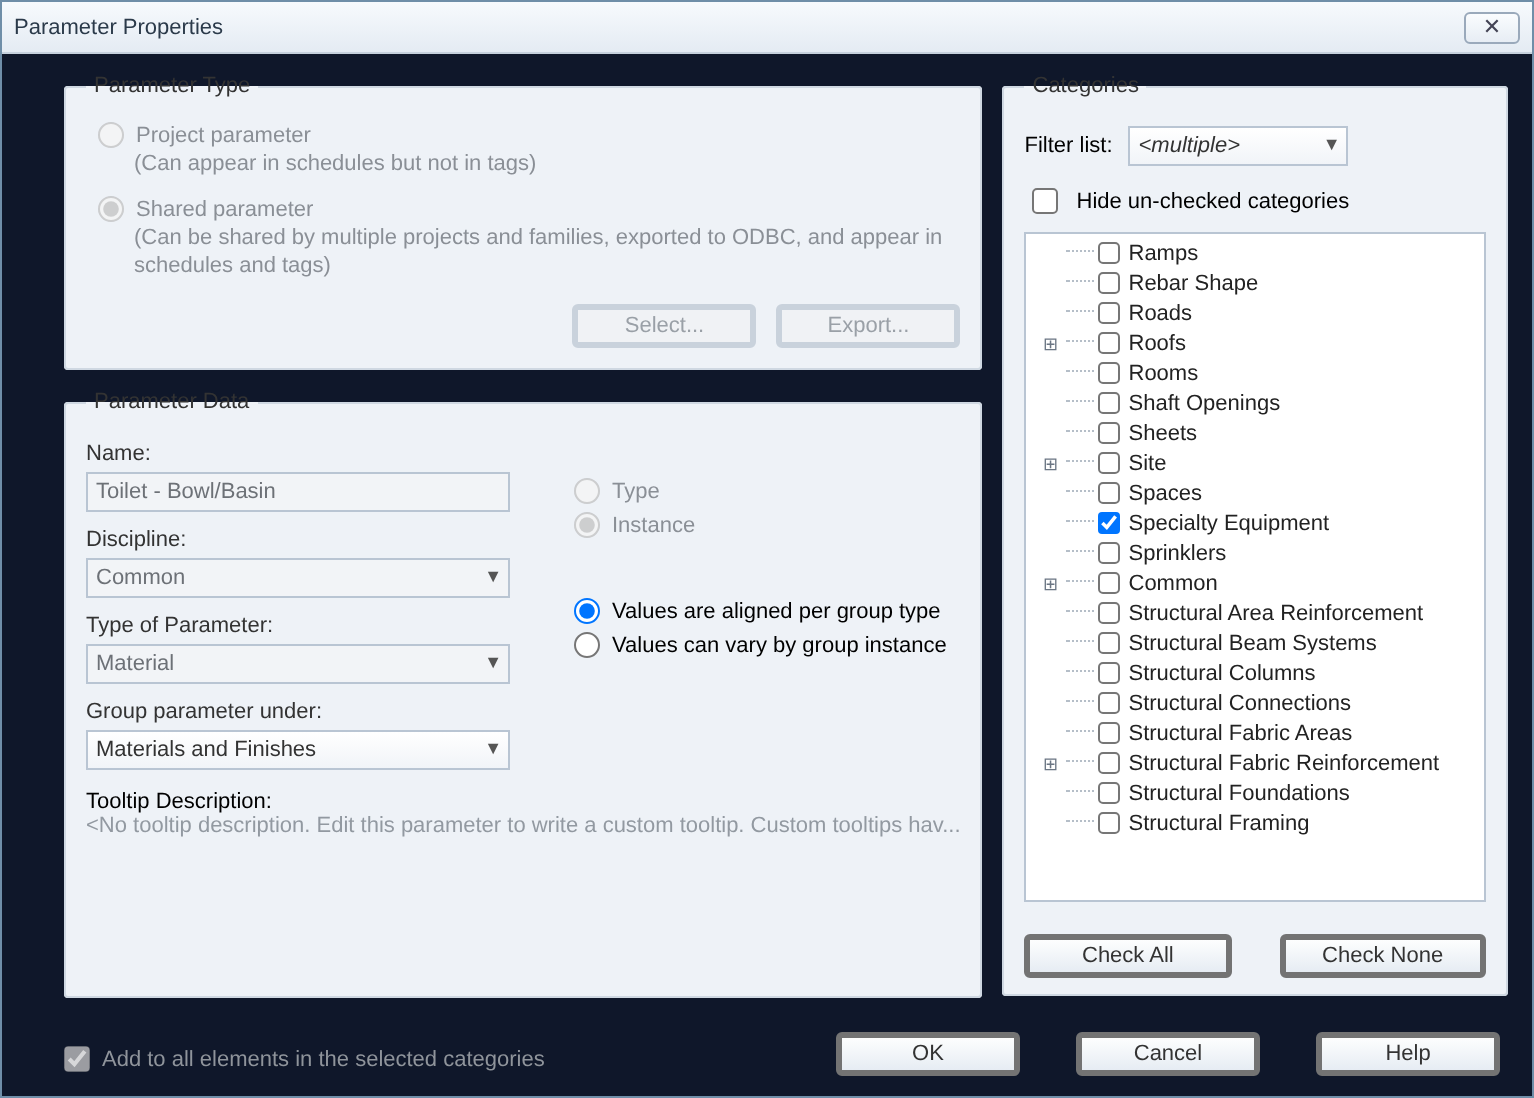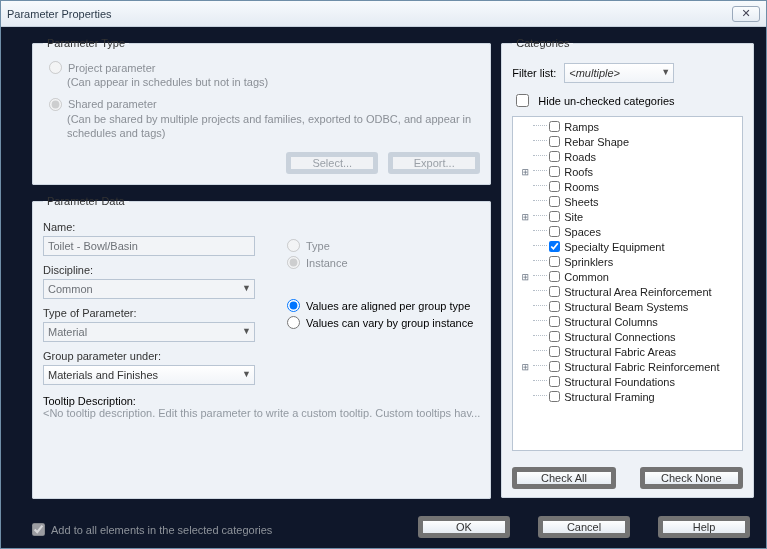--- a/index.html
+++ b/index.html
@@ -7,25 +7,25 @@
   .dialog { border: 1px solid #6f8ea8; background: #0f172a; width: 767px; height: 549px; position: relative; }
   .titlebar { height: 26px; background: linear-gradient(#f7fafd,#e4ebf3); border-bottom: 1px solid #c6d1dd; display: flex; align-items: center; padding: 0 6px; }
   .titlebar .title { color: #2b3a4a; flex: 1; }
   .titlebar .close { width: 28px; height: 16px; border: 1px solid #9aa9bb; border-radius: 3px; background: linear-gradient(#fafcfe,#e7edf4); display:flex; align-items:center; justify-content:center; color:#445; cursor:pointer; }
   .content { position:absolute; top:26px; left:0; right:0; bottom:0; padding: 10px 12px 12px 12px; display:flex; gap:10px; }
   .leftcol { flex: 1.04; display:flex; flex-direction:column; gap:10px;margin-left:19px; }
   .rightcol { flex: 0.96; display:flex; flex-direction:column; }
   fieldset { border: 1px solid #cfd8e2; border-radius: 2px; padding: 10px 10px 10px 10px; margin: 0; background:#eef2f7; }
   legend { padding: 0 4px; color:#333; }
   .graytext { color:#8a8f96; }
-  .radio-row { display:flex; align-items:center; gap:6px; margin: 2px 0 2px 6px; }
+  .radio-row { display:flex; align-items:flex-end; gap:6px; margin: 2px 0 2px 6px; }
   .radio-row input[type=radio] { margin:0; }
   .radio-sub { margin: 2px 0 8px 24px; line-height: 1.25; }
   .btnrow { display:flex; gap:10px; justify-content:flex-end; padding-top:4px; }
-  .btn { min-width: 92px; height: 22px; border:5px solid #737373; border-radius:3px; background:linear-gradient(#fdfefe,#e6ecf3); color:#333; cursor:pointer; padding:0 10px; }
+  .btn { min-width: 92px; height: 22px; border:3px solid #737373; border-radius:3px; background:linear-gradient(#fdfefe,#e6ecf3); color:#333; cursor:pointer; padding:0 10px; }
   .btn:disabled { color:#9aa0a7; background:#f0f2f5; border-color:#c9d2dc; cursor:default;}
   .formrow { margin: 4px 0 8px 0; }
   .formrow label { display:block; margin-bottom:3px; color:#333; }
   .text-input, .combo { width: 212px; height: 20px; border:1px solid #b9c5d3; background:#fff; padding: 0 4px; color:#333;}
   .text-input:disabled, .combo:disabled { background:#f2f4f7; color:#6d7177; }
   .combo { appearance:none; background:linear-gradient(#fff,#f1f4f8); padding-right:18px; position:relative;}
   .combo-wrap { position:relative; display:inline-block; }
   .combo-wrap .caret { position:absolute; right:4px; top:4px; pointer-events:none; color:#555; font-size:9px;}
   .two-col { display:flex; gap:16px; }
   .two-col .c1 { width: 228px; }
@@ -181,20 +181,26 @@
             <div class="tree-item">
               <span class="expander"></span>
               <span class="dots"></span>
               <input type="checkbox" style="">
               <span class="lbl">Rooms</span>
             </div>
             <div class="tree-item">
               <span class="expander"></span>
               <span class="dots"></span>
               <input type="checkbox" style="">
+              <span class="lbl">Shaft Openings</span>
+            </div>
+            <div class="tree-item">
+              <span class="expander"></span>
+              <span class="dots"></span>
+              <input type="checkbox" style="">
               <span class="lbl">Sheets</span>
             </div>
             <div class="tree-item">
               <span class="expander">⊞</span>
               <span class="dots"></span>
               <input type="checkbox" style="">
               <span class="lbl">Site</span>
             </div>
             <div class="tree-item">
               <span class="expander"></span>

